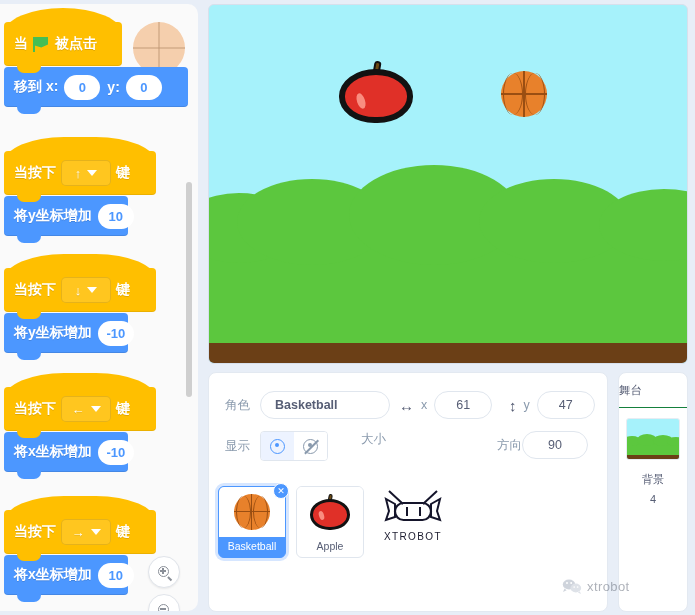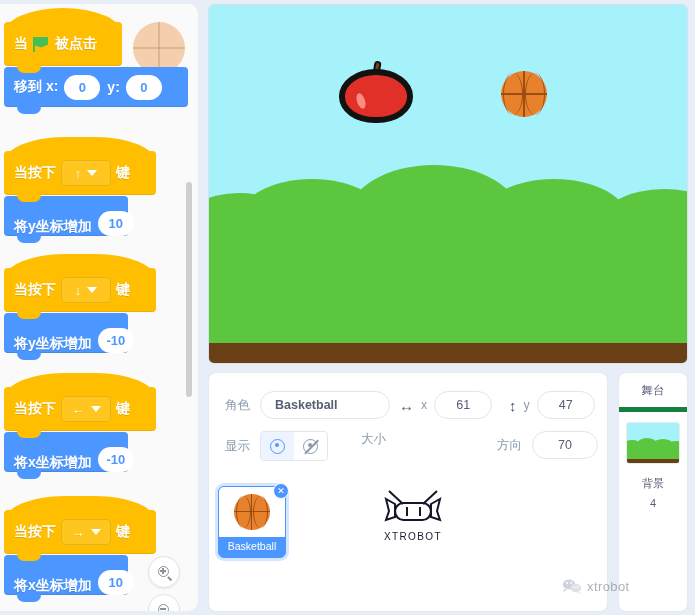--- a/index.html
+++ b/index.html
@@ -82,21 +82,21 @@
 
   
   .stack {
     position: relative; width: 138px; height: 40px;
     background: #4C97FF; border-radius: 4px;
     display: flex; align-items: center; padding-left: 10px;
     box-sizing: border-box; color:#fff; font-size:14px; font-weight:bold;
     text-shadow: 0 1px 0 rgba(0,0,0,.12);
     box-shadow: inset 0 -1px 0 rgba(0,0,0,.10);
   }
-  .stack.w2 { width: 124px; align-items: flex-end; }
+  .stack.w2 { width: 124px; }
   .stack.w3 { width: 184px; }
   .stack::after {
     content:""; position:absolute; left:13px; bottom:-7px;
     width: 24px; height: 8px; background:#4C97FF;
     border-bottom-left-radius: 7px; border-bottom-right-radius: 7px;
   }
   .hat .notch {
     position:absolute; left:13px; bottom:-7px; width:24px; height:8px;
     background:#FFBF00; border-bottom-left-radius:7px; border-bottom-right-radius:7px; z-index:1;
   }
@@ -220,21 +220,21 @@
   
   .xt-logo { position:absolute; left:376px; top:488px; width:72px; height:52px; }
   .xt-cap { font-size:10px; letter-spacing:1.4px; color:#1A1A2E; text-align:center; margin-top:2px; }
 
   
   #stage-panel {
     position:absolute; left: 618px; top:372px; width:70px; height:240px;
     background:#fff; border-radius:8px; border:1px solid #E3E9F1; box-sizing:border-box;
     display:flex; flex-direction:column; align-items:center;
   }
-  .sp-header { font-size:11.5px; color:#575E75; padding:10px 0 9px; border-bottom:5px solid #15803d; width:100%; text-align:center;}
+  .sp-header { font-size:11.5px; color:#575E75; padding:10px 0 9px; border-bottom:1px solid #15803d; width:100%; text-align:left;}
   .bd-thumb {
     width:54px; height:42px; margin-top:10px; border-radius:3px; overflow:hidden;
     background:#A6F2FB; position:relative; border:1px solid #E7ECF3; box-sizing:border-box;
   }
   .bd-ground { position:absolute; left:0; bottom:0; width:100%; height:4px; background:#6B3F16;}
   .bd-grass { position:absolute; left:0; bottom:4px; width:100%; height:13px; background:#5CC73E;}
   .bd-hill { position:absolute; border-radius:50%; background:#5CC73E;}
   .bd-label { font-size:11px; color:#575E75; margin-top:12px; }
   .bd-count { font-size:11px; color:#575E75; margin-top:6px; }
 
@@ -413,38 +413,49 @@
         <span class="tg">
             <span class="eye off"></span>
           </span>
       </span>
     </div>
 
     <div class="info-row" style="left:152px; top:58px; gap:28px;">
       <span class="flbl">大小</span>
     </div>
 
-    <div class="info-row" style="left:288px; top:58px; gap:10px;">
+    <div class="info-row" style="left:288px; top:58px; ">
       <span class="flbl">方向</span>
-      <span class="field num-wide">70</span>
+      <span class="field num-wide">90</span>
     </div>
 
     <div class="sprite-card selected" style="left:9px; top:113px;">
       <div class="sp-thumb">
         <div class="ball" style="position:relative; width:36px; height:36px;">
           <div class="seam" style="left:17px; top:0; width:1.3px; height:36px;"></div>
           <div class="seam" style="left:0; top:17px; width:36px; height:1.3px;"></div>
           <div class="seam" style="left:2px; top:2px; width:13px; height:32px; border:1.3px solid #9A4E12; border-radius:50%; background:none; border-top:none; border-bottom:none;"></div>
           <div class="seam" style="right:2px; top:2px; width:13px; height:32px; border:1.3px solid #9A4E12; border-radius:50%; background:none; border-top:none; border-bottom:none;"></div>
         </div>
         <span class="del-badge">✕</span>
       </div>
       <span class="sp-name">Basketball</span>
     </div>
 
+    <div class="sprite-card" style="left:87px; top:113px;">
+      <div class="sp-thumb">
+        <div class="apple" style="position:relative; left:0; top:0; width:40px; height:36px;">
+          <div class="apple-stem" style="left:18px; top:0; width:4px; height:11px; border-width:1.6px;"></div>
+          <div class="apple-body" style="top:5px; width:40px; height:31px; border-width:3.5px;">
+            <div class="apple-gloss" style="left:6px; top:9px; width:5px; height:9px;"></div>
+          </div>
+        </div>
+      </div>
+      <span class="sp-name">Apple</span>
+    </div>
 
     <div class="xt-logo" style="left:168px; top:114px;">
       <svg width="72" height="38" viewBox="0 0 72 38">
         <path d="M12 4 L26 17 M60 4 L46 17" stroke="#15152B" stroke-width="2" fill="none"></path>
         <rect x="18" y="16" width="36" height="17" rx="8.5" stroke="#15152B" stroke-width="2.2" fill="none"></rect>
         <path d="M18 17 L9 12 L12 24 L9 33 L18 30 Z" stroke="#15152B" stroke-width="2" fill="none"></path>
         <path d="M54 17 L63 12 L60 24 L63 33 L54 30 Z" stroke="#15152B" stroke-width="2" fill="none"></path>
         <line x1="30" y1="20" x2="30" y2="29" stroke="#15152B" stroke-width="2"></line>
         <line x1="43" y1="20" x2="43" y2="29" stroke="#15152B" stroke-width="2"></line>
       </svg>

